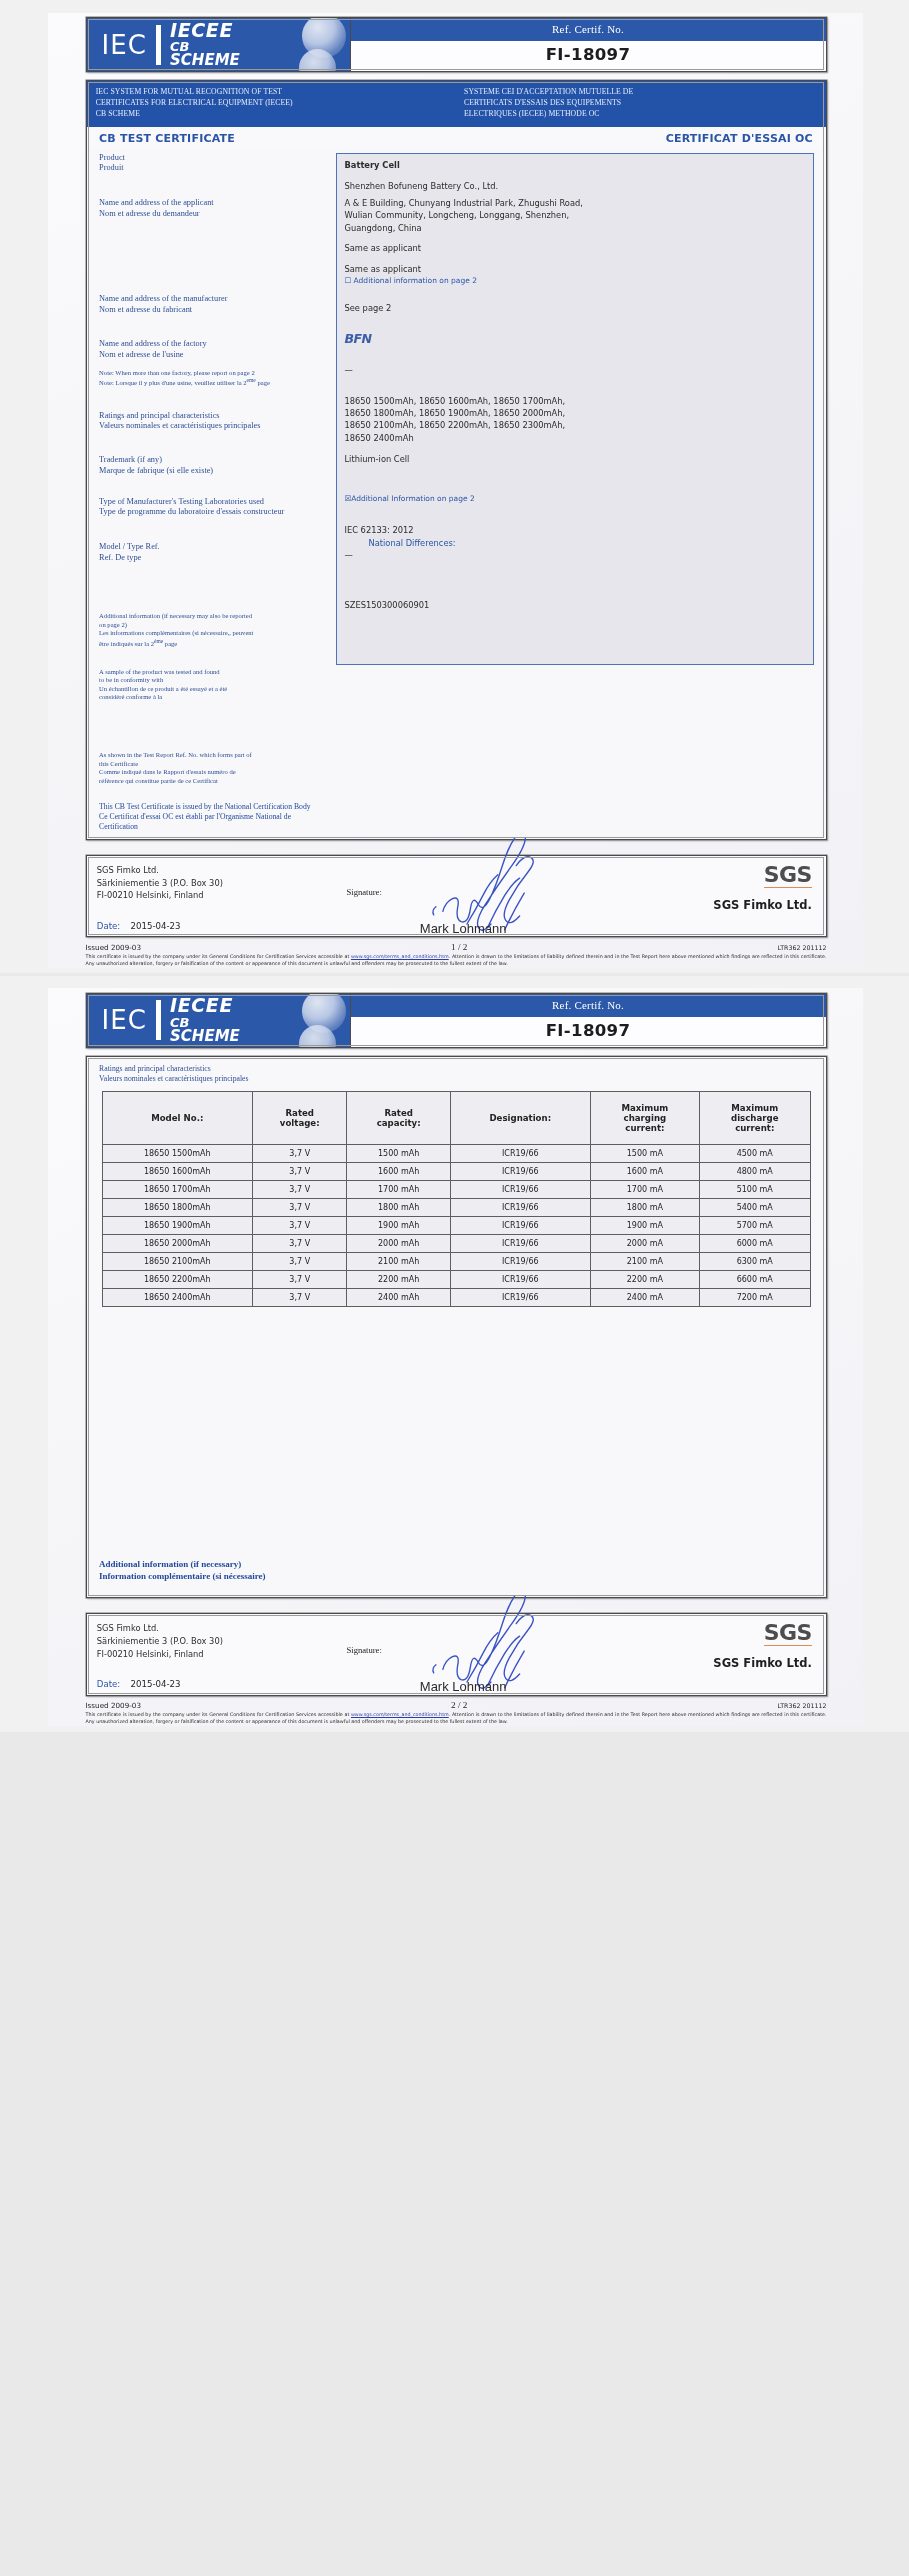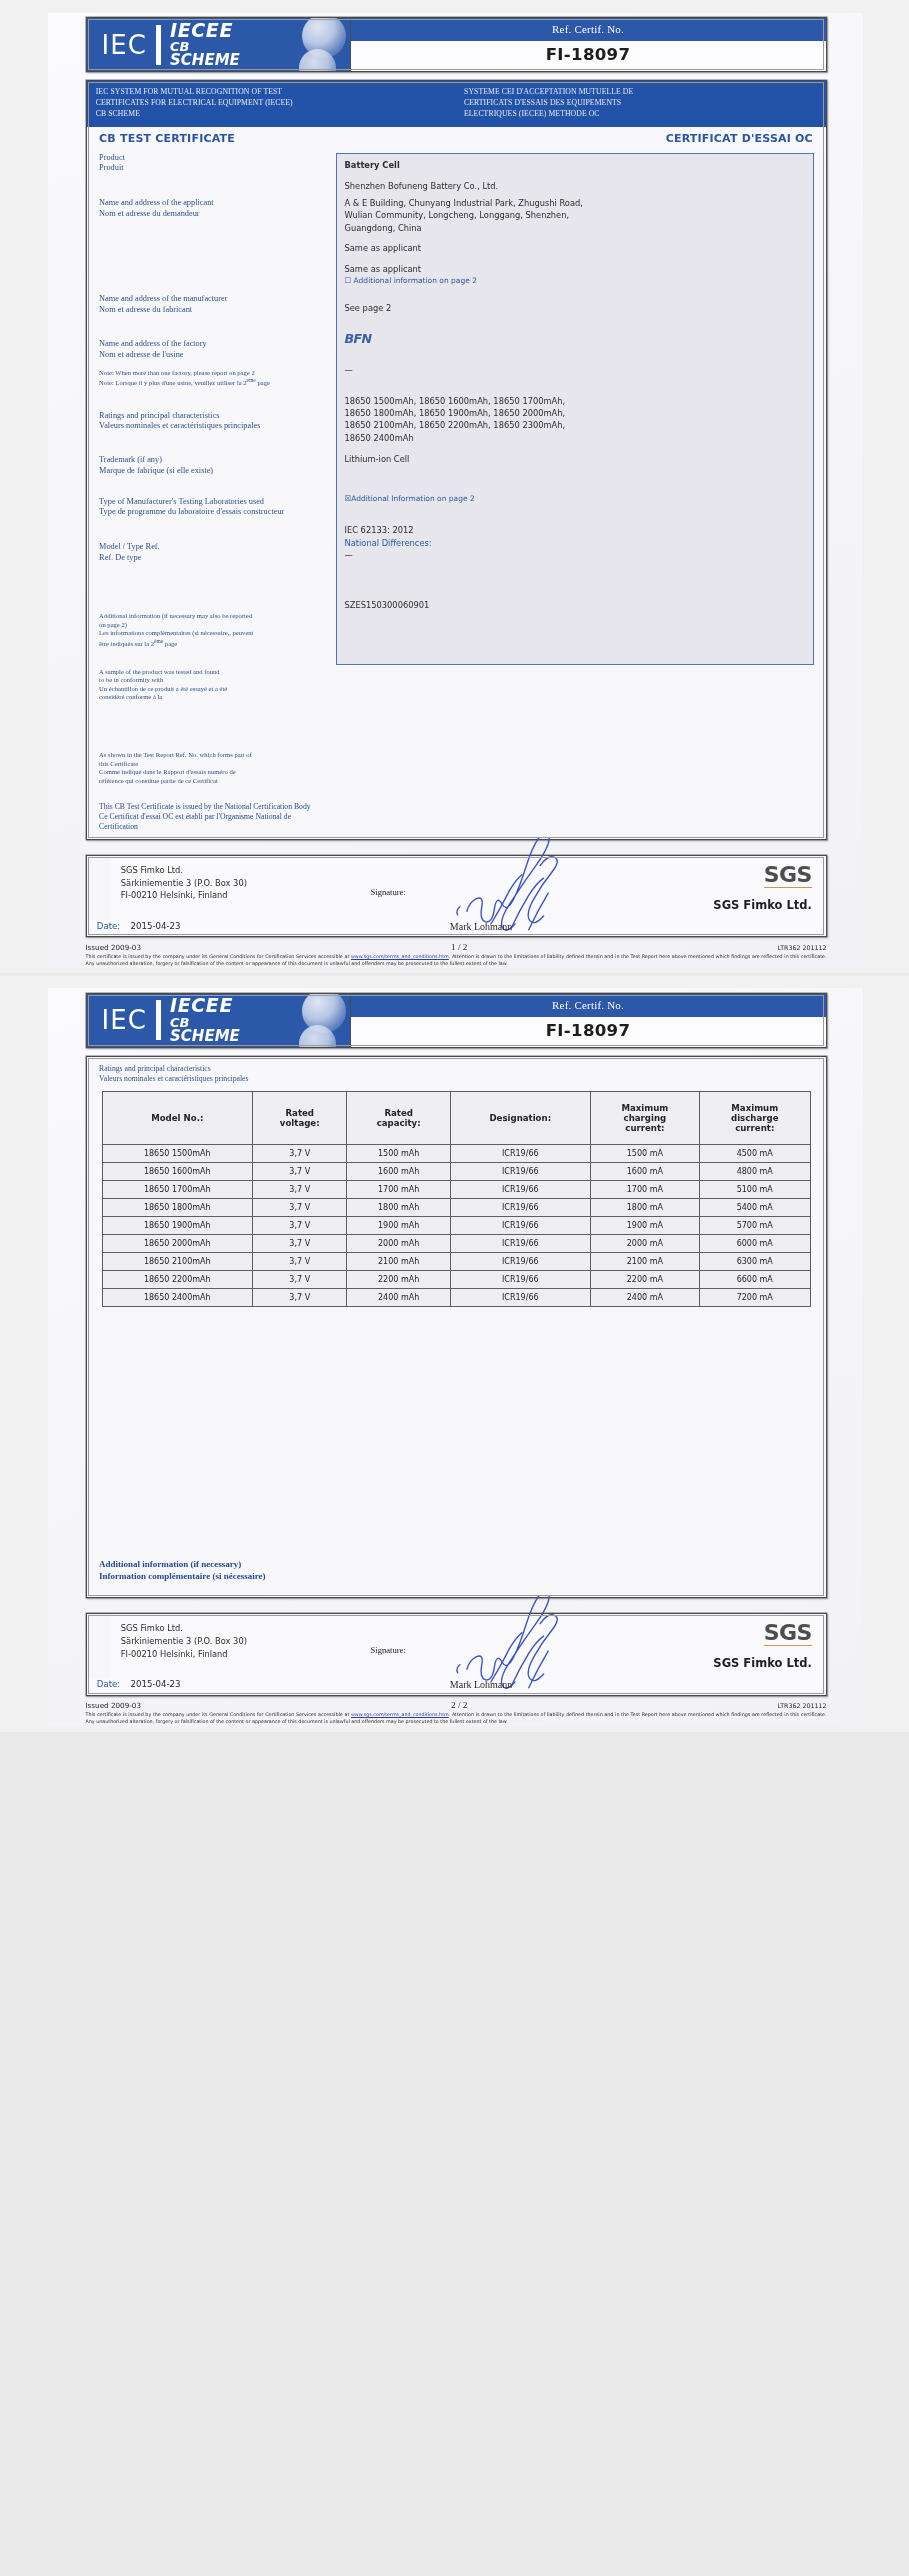--- a/index.html
+++ b/index.html
@@ -152,38 +152,38 @@
     border:0.6px solid #4c73bb;
     background:#e6e6ec;
     padding:5.7px 8px 6.9px 8px;
     font-family:"DejaVu Sans", sans-serif;
     font-size:8.3px;
     color:#2c2c2c;
     line-height:1.5;
   }
   .val { font-family:"DejaVu Sans", sans-serif; font-size:8.3px; color:#2c2c2c; line-height:1.5; }
   .val.b { font-weight:bold; }
-  .val.blue { color:#2a55a6; }
+  .val.blue { color:#2a55a6;margin-left:24px; }
   .spacer { height:8px; }
 
   .brandmark {
     font-family:"DejaVu Sans", sans-serif;
     font-weight:bold; font-style:italic;
     font-size:12.6px; color:#3b5ea8;
     letter-spacing:-0.6px;
   }
   .chk { font-family:"DejaVu Sans", sans-serif; font-size:7.5px; color:#2a55a6; }
 
   
   .sigframe { margin:15px 36px 0 38px; }
-  .sigrow { display:flex; background:#fafafd; padding:8px 10.3px 3.4px 10.3px; position:relative; min-height:64px;margin-left:24px; }
+  .sigrow { display:flex; background:#fafafd; padding:8px 10.3px 3.4px 10.3px; position:relative; min-height:64px; }
   .sig-left { width:229px; font-family:"DejaVu Sans", sans-serif; font-size:8.3px; color:#2d2d2d; line-height:1.55; }
   .sig-mid { flex:1; position:relative; }
   .sig-label { font-family:"Liberation Serif", serif; font-size:8.6px; color:#1d1d1d; position:absolute; left:20.7px; top:23px; }
-  .sig-name { font-family:Liberation Serif, serif; font-size:10px; color:#2b2b2b; position:absolute; left:100px; top:57px; }
+  .sig-name { font-family:Liberation Sans, sans-serif; font-size:13px; color:#2b2b2b; position:absolute; left:94px; top:57px; }
   .sig-right { width:172px; text-align:right; padding-right:3.4px; }
   .sgs-logo {
     display:inline-block;
     font-family:"DejaVu Sans", sans-serif;
     font-weight:bold; font-size:22px; color:#4d4d4d;
     letter-spacing:-0.6px; line-height:1;
     border-bottom:1.7px solid #d98f52;
     padding-bottom:1.1px;
   }
   .sgs-name { font-family:"DejaVu Sans", sans-serif; font-weight:bold; font-size:11.5px; color:#1f1f1f; margin-top:10.3px; }

